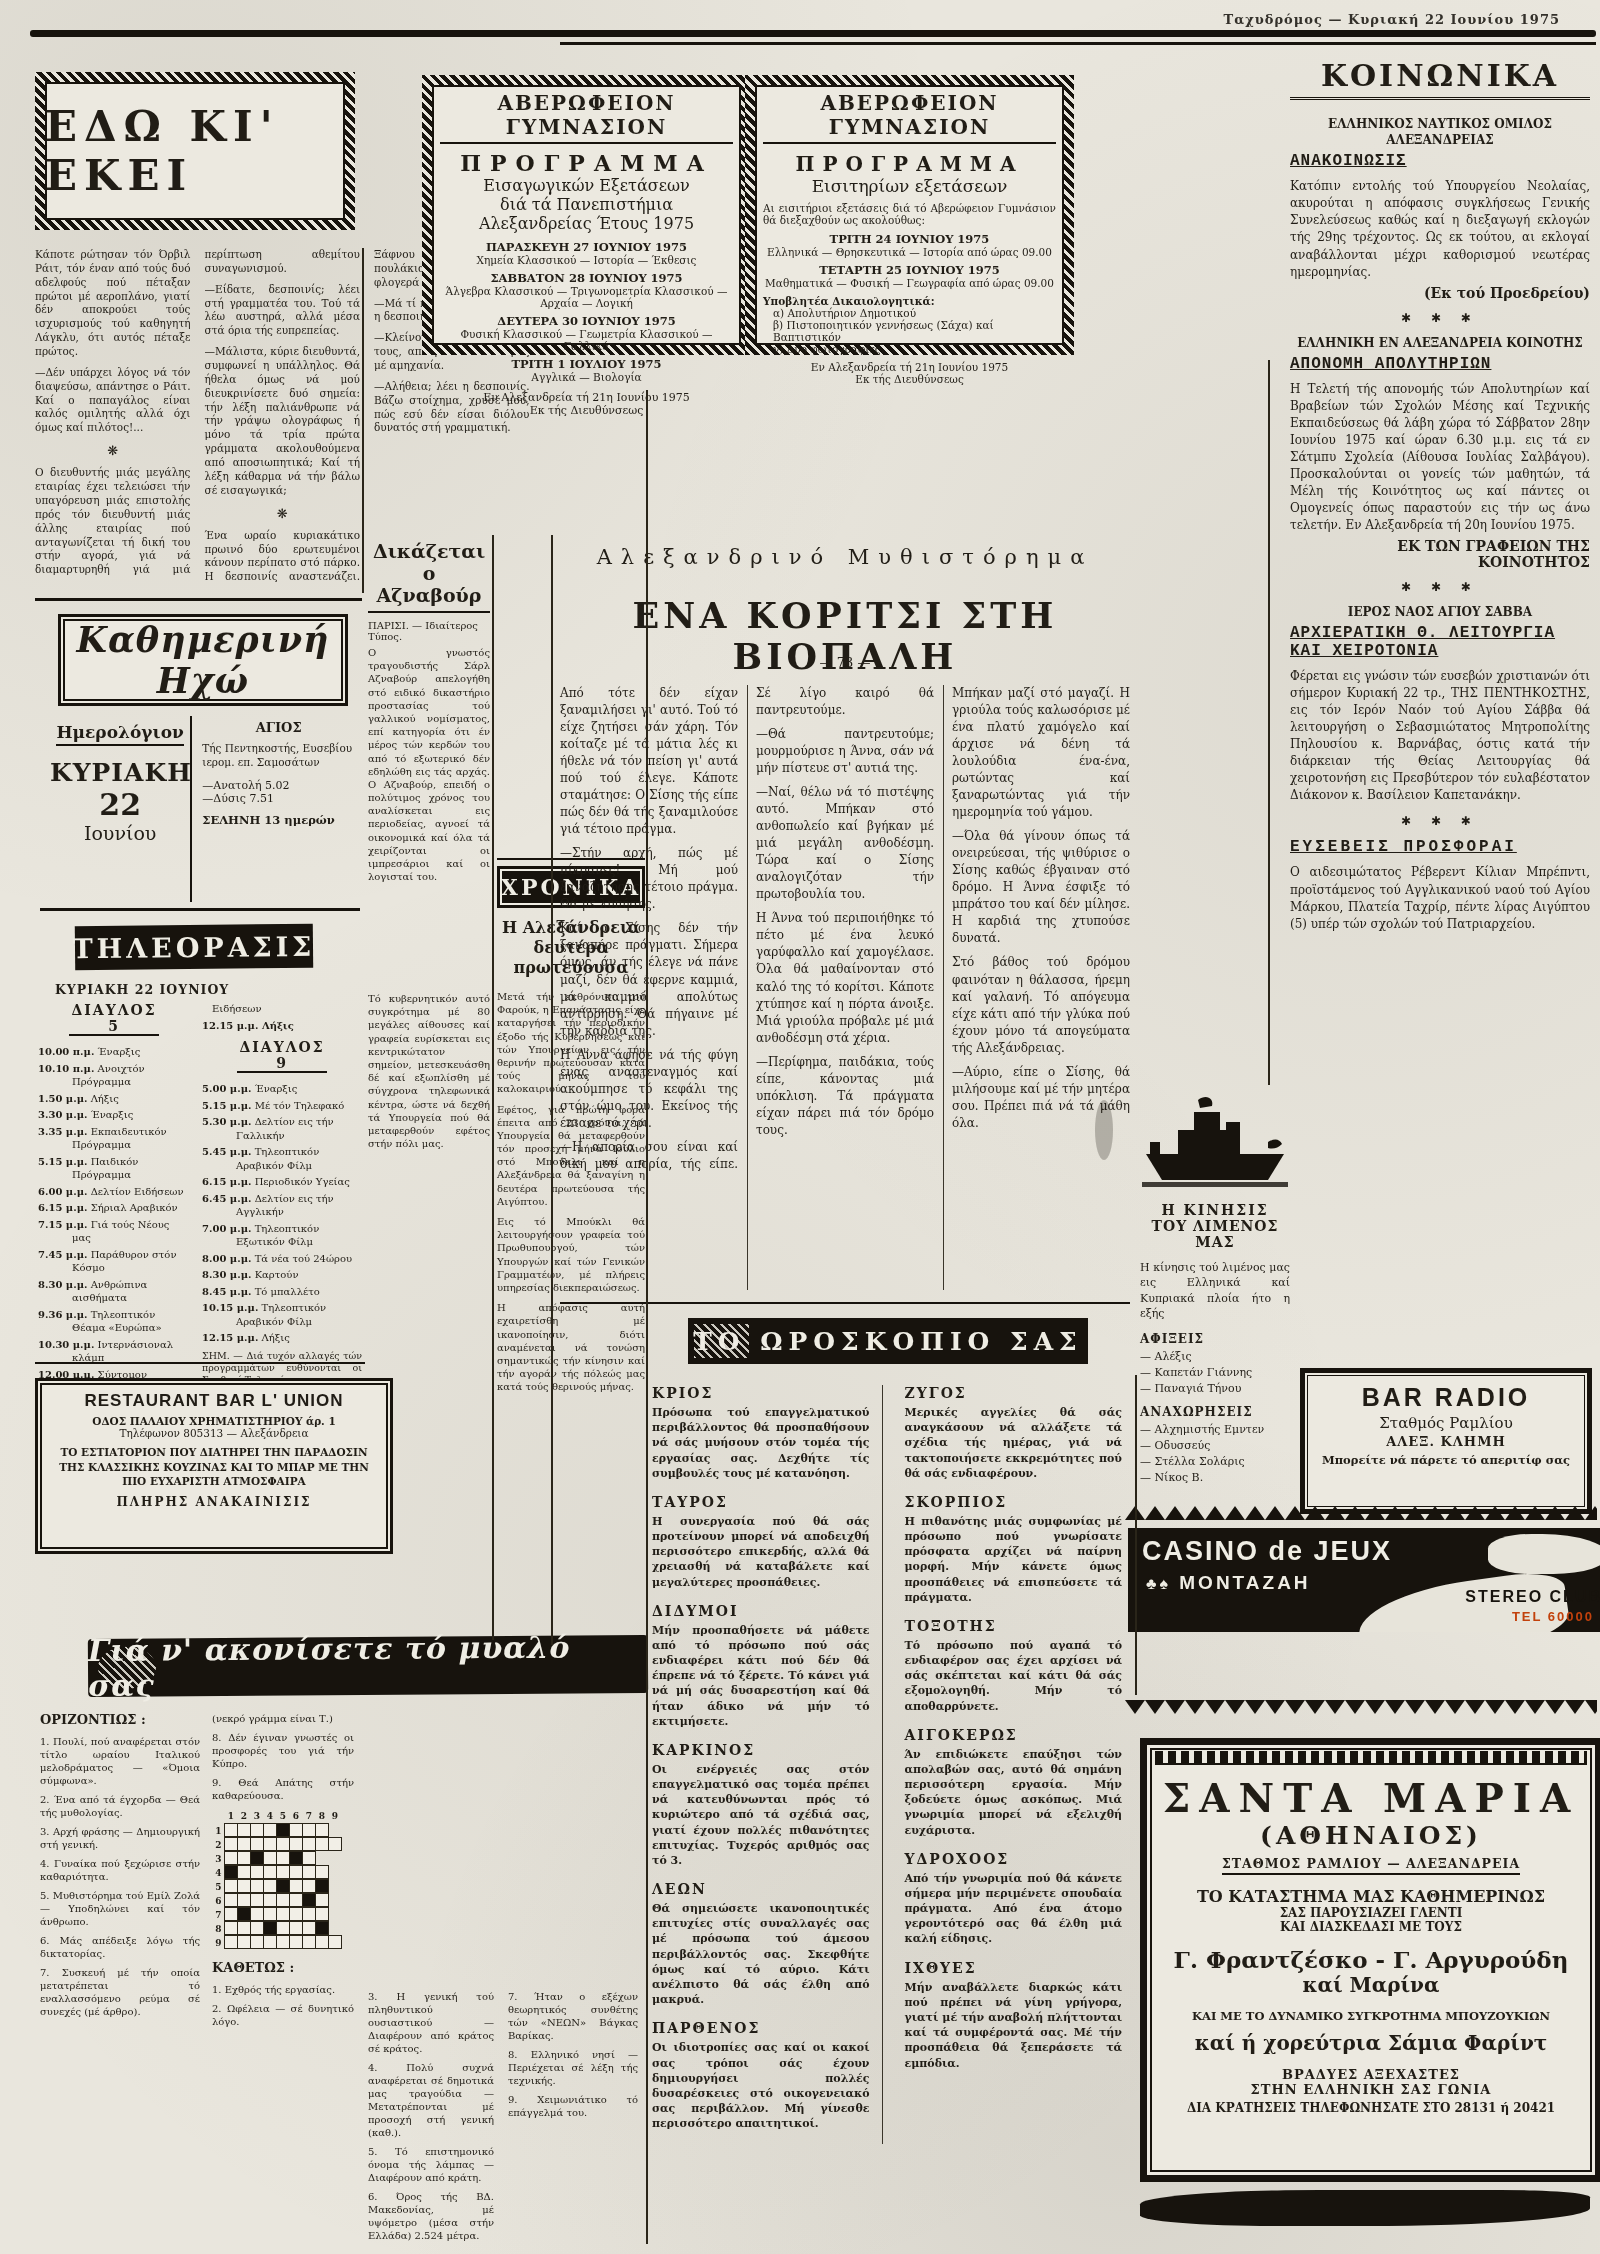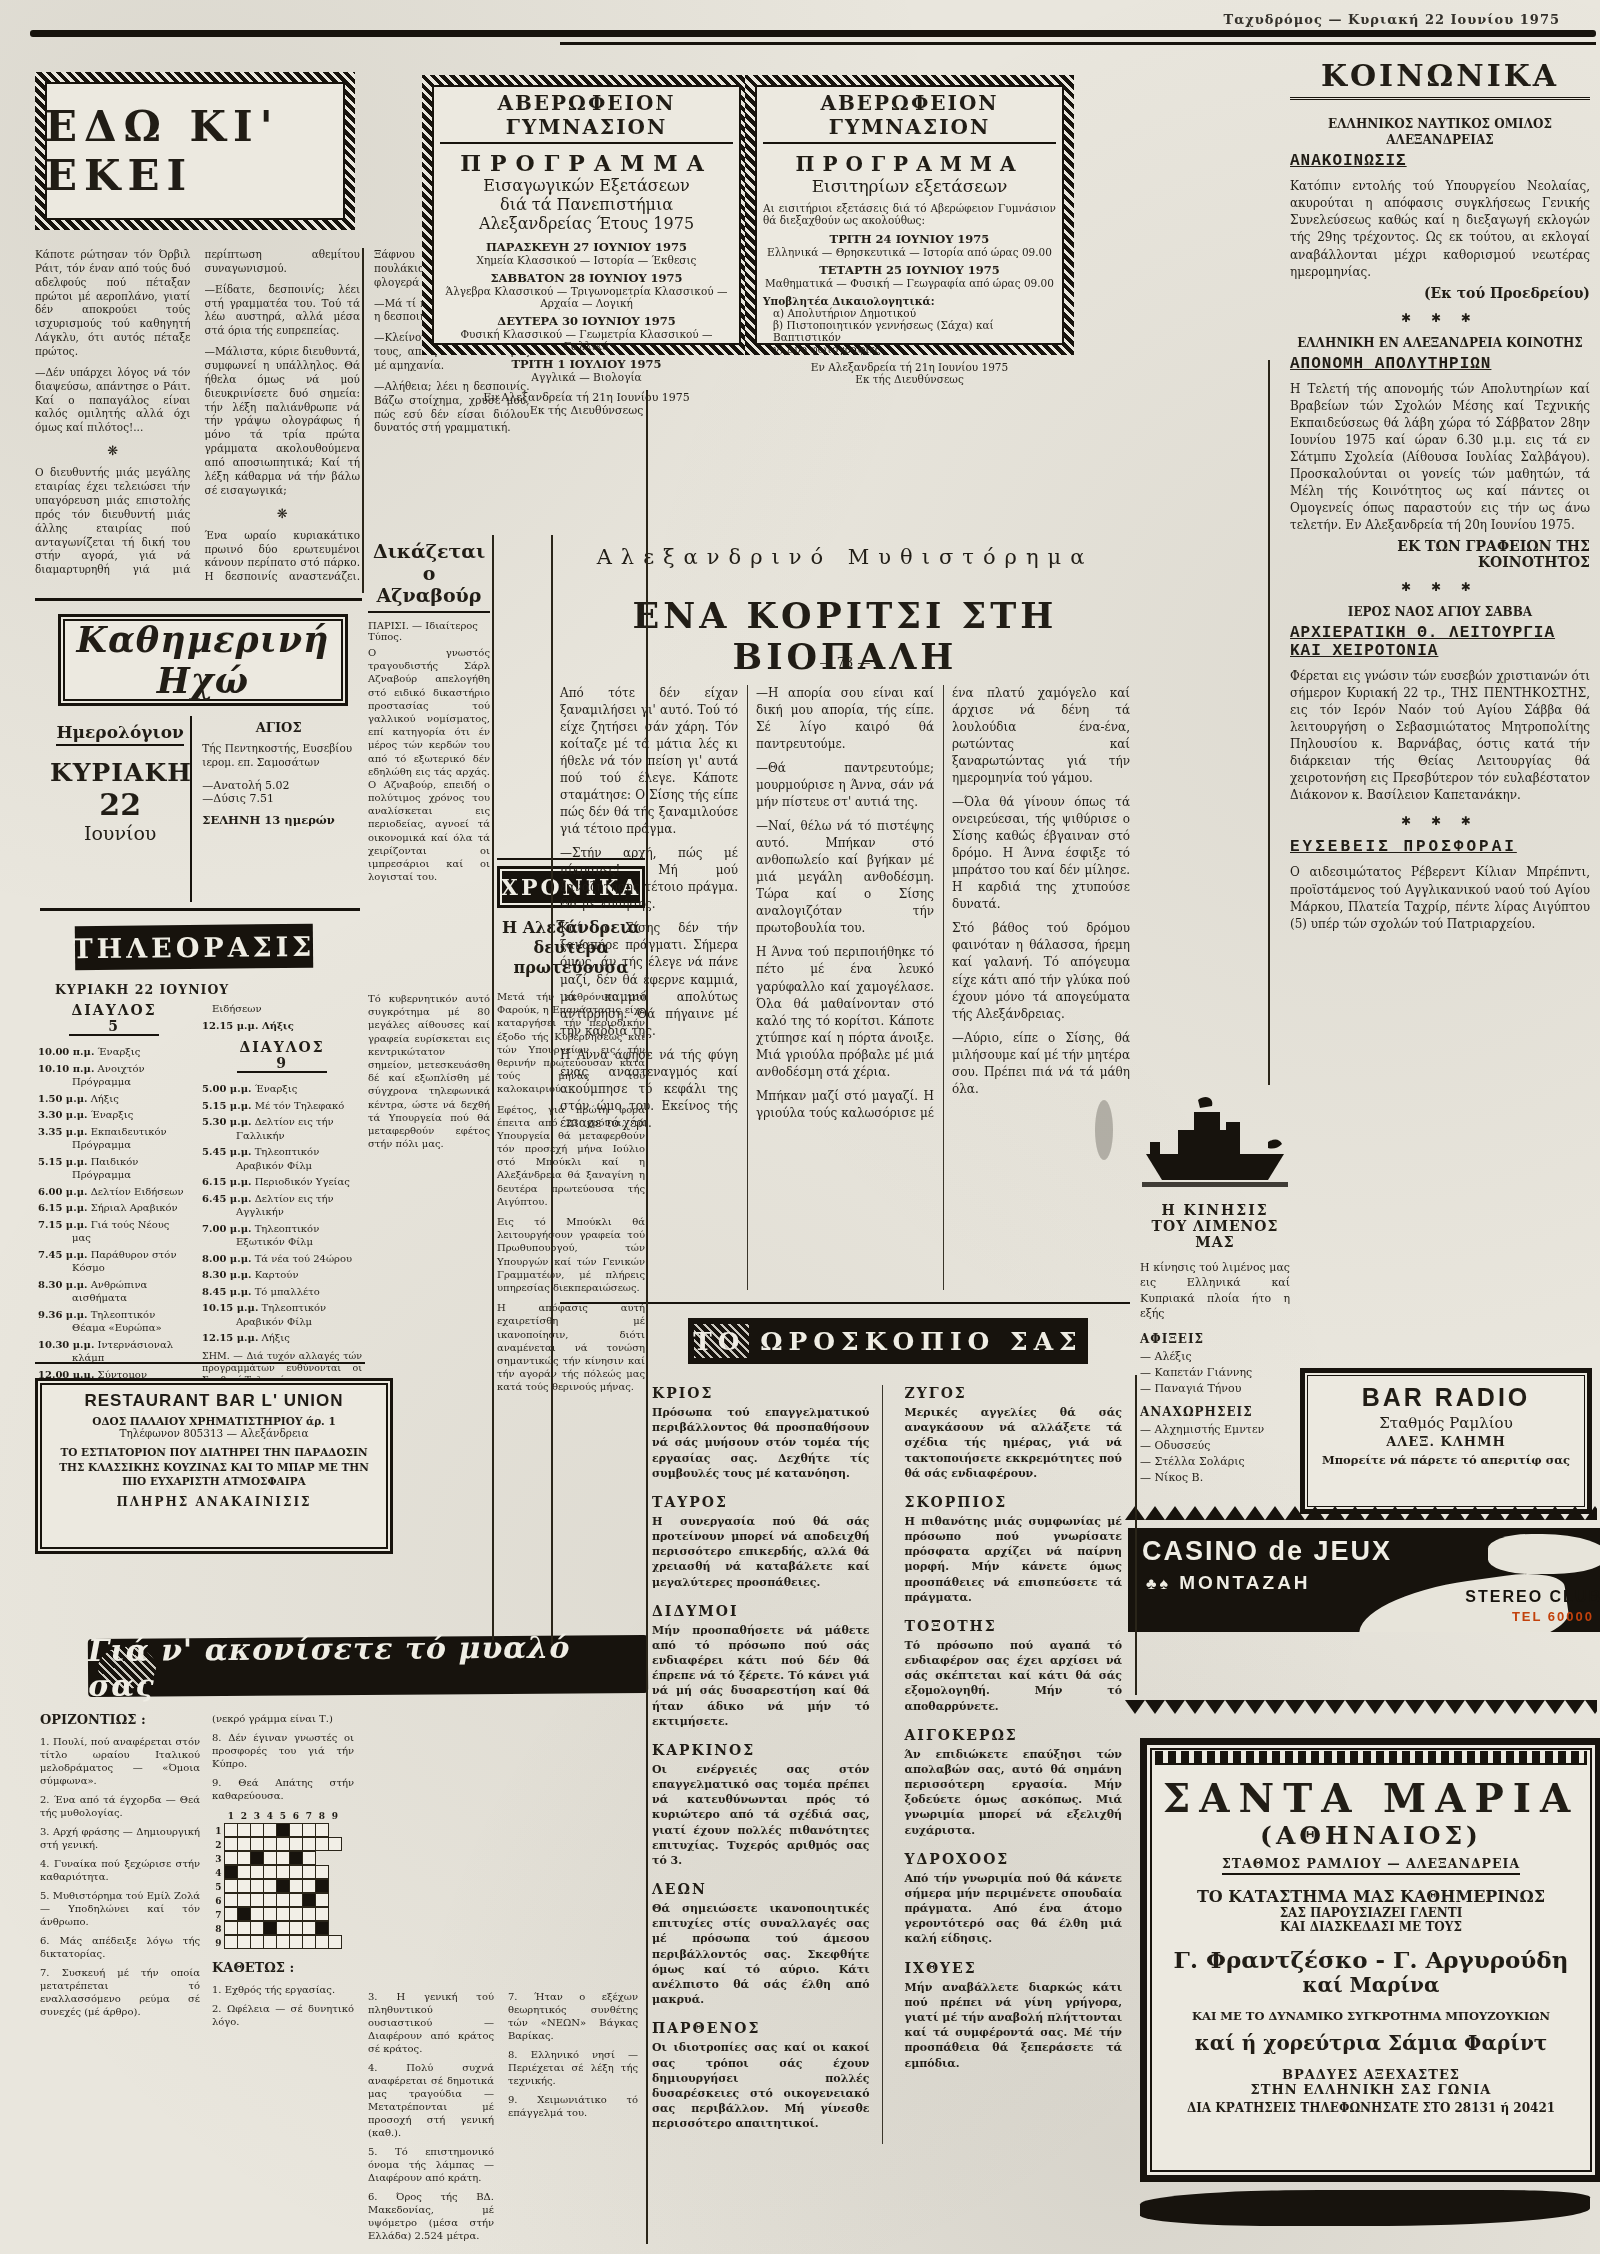--- a/index.html
+++ b/index.html
@@ -280,20 +280,21 @@
   <div class="blk ctr" style="left:560px;top:655px;width:570px;font-size:13px;">— 73 —</div>
   <div class="blk just" style="left:560px;top:685px;width:570px;height:605px;column-count:3;column-gap:18px;column-rule:1px solid #3a352a;font-size:12px;line-height:1.42;">
     <p>Από τότε δέν είχαν ξαναμιλήσει γι' αυτό. Τού τό είχε ζητήσει σάν χάρη. Τόν κοίταζε μέ τά μάτια λές κι ήθελε νά τόν πείση γι' αυτά πού τού έλεγε. Κάποτε σταμάτησε: Ο Σίσης τής είπε πώς δέν θά τής ξαναμιλούσε γιά τέτοιο πράγμα.</p>
     <p>—Στήν αρχή, πώς μέ πίκρανες! Μή μού ξαναζητήσης τέτοιο πράγμα. Θά μέ λυπήσης.</p>
     <p>Καί ο Σίσης δέν τήν ξαναπήρε πράγματι. Σήμερα όμως, άν τής έλεγε νά πάνε μαζί, δέν θά έφερνε καμμιά, μά καμμιά απολύτως αντίρρηση. Θά πήγαινε μέ τήν καρδιά της.</p>
     <p>Η Άννα άφησε νά τής φύγη ένας αναστεναγμός καί ακούμπησε τό κεφάλι της στόν ώμο του. Εκείνος τής έπιασε τό χέρι.</p>
     <p>—Η απορία σου είναι καί δική μου απορία, τής είπε. Σέ λίγο καιρό θά παντρευτούμε.</p>
     <p>—Θά παντρευτούμε; μουρμούρισε η Άννα, σάν νά μήν πίστευε στ' αυτιά της.</p>
     <p>—Ναί, θέλω νά τό πιστέψης αυτό. Μπήκαν στό ανθοπωλείο καί βγήκαν μέ μιά μεγάλη ανθοδέσμη. Τώρα καί ο Σίσης αναλογιζόταν τήν πρωτοβουλία του.</p>
     <p>Η Άννα τού περιποιήθηκε τό πέτο μέ ένα λευκό γαρύφαλλο καί χαμογέλασε. Όλα θά μαθαίνονταν στό καλό της τό κορίτσι. Κάποτε χτύπησε καί η πόρτα άνοιξε. Μιά γριούλα πρόβαλε μέ μιά ανθοδέσμη στά χέρια.</p>
+    <p>—Περίφημα, παιδάκια, τούς είπε, κάνοντας μιά υπόκλιση. Τά πράγματα είχαν πάρει πιά τόν δρόμο τους.</p>
     <p>Μπήκαν μαζί στό μαγαζί. Η γριούλα τούς καλωσόρισε μέ ένα πλατύ χαμόγελο καί άρχισε νά δένη τά λουλούδια ένα-ένα, ρωτώντας καί ξαναρωτώντας γιά τήν ημερομηνία τού γάμου.</p>
     <p>—Όλα θά γίνουν όπως τά ονειρεύεσαι, τής ψιθύρισε ο Σίσης καθώς έβγαιναν στό δρόμο. Η Άννα έσφιξε τό μπράτσο του καί δέν μίλησε. Η καρδιά της χτυπούσε δυνατά.</p>
     <p>Στό βάθος τού δρόμου φαινόταν η θάλασσα, ήρεμη καί γαλανή. Τό απόγευμα είχε κάτι από τήν γλύκα πού έχουν μόνο τά απογεύματα τής Αλεξάνδρειας.</p>
     <p>—Αύριο, είπε ο Σίσης, θά μιλήσουμε καί μέ τήν μητέρα σου. Πρέπει πιά νά τά μάθη όλα.</p>
   </div>
   <div class="rule-h" style="left:560px;top:1302px;width:570px;height:2px;"></div>
 
   <div class="banner-black" style="left:688px;top:1318px;width:400px;height:46px;">
     <span class="scratch" style="left:6px;top:6px;width:55px;height:34px;"></span>
     <span style="font-size:25px;font-weight:bold;letter-spacing:6px;">ΤΟ ΩΡΟΣΚΟΠΙΟ ΣΑΣ</span>

